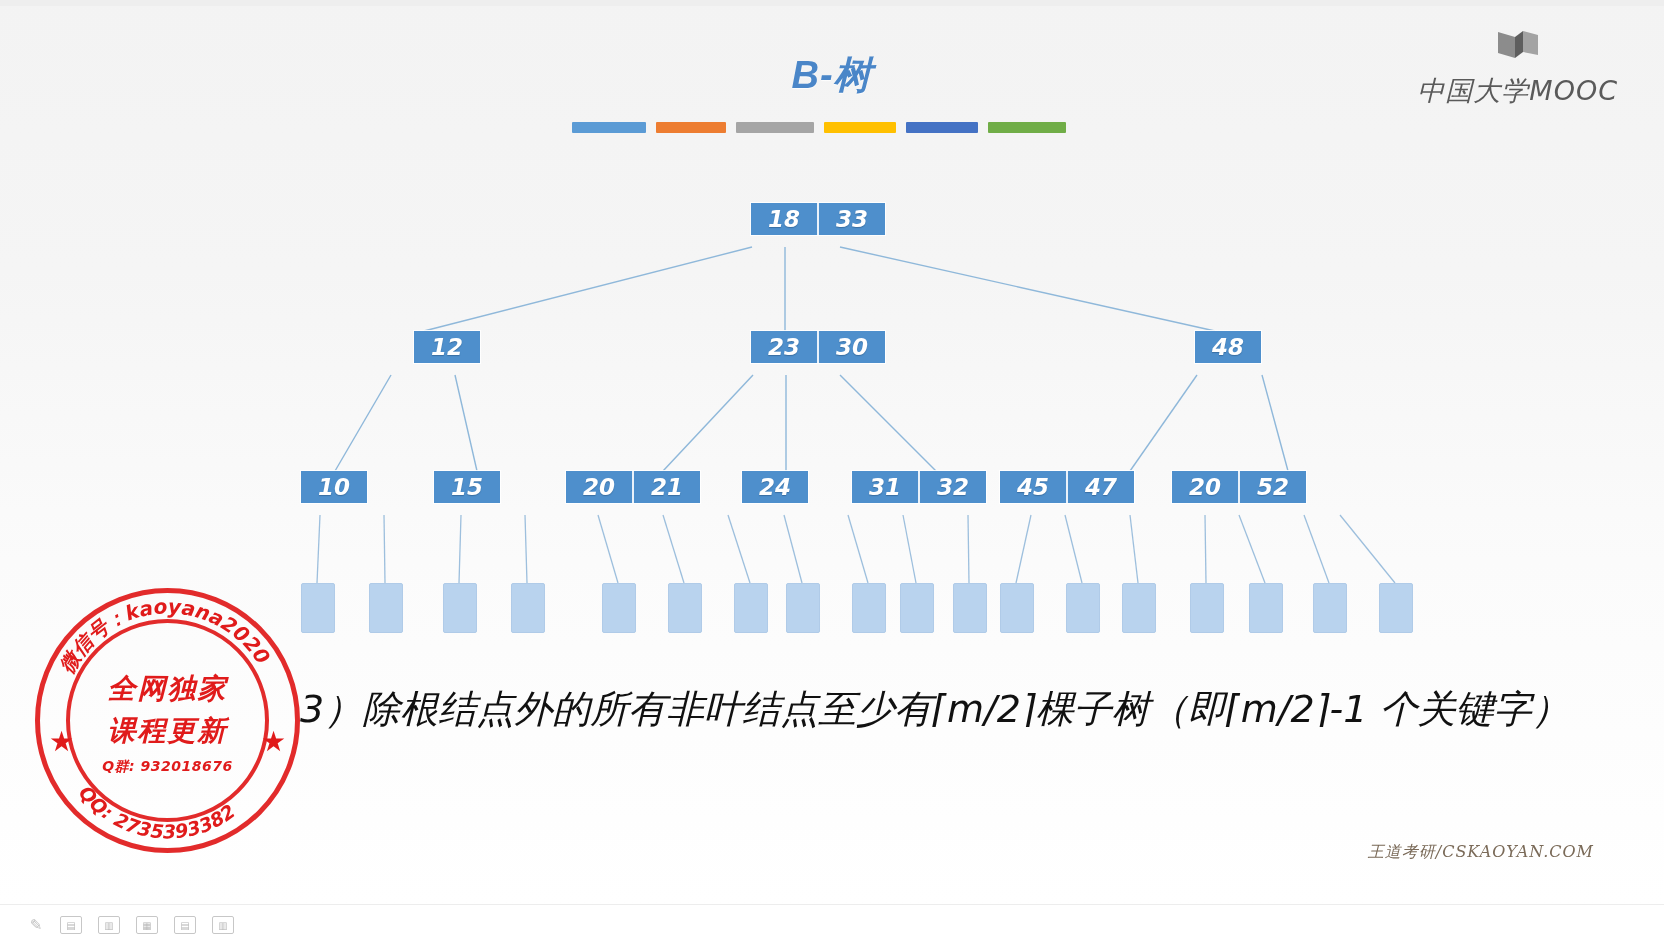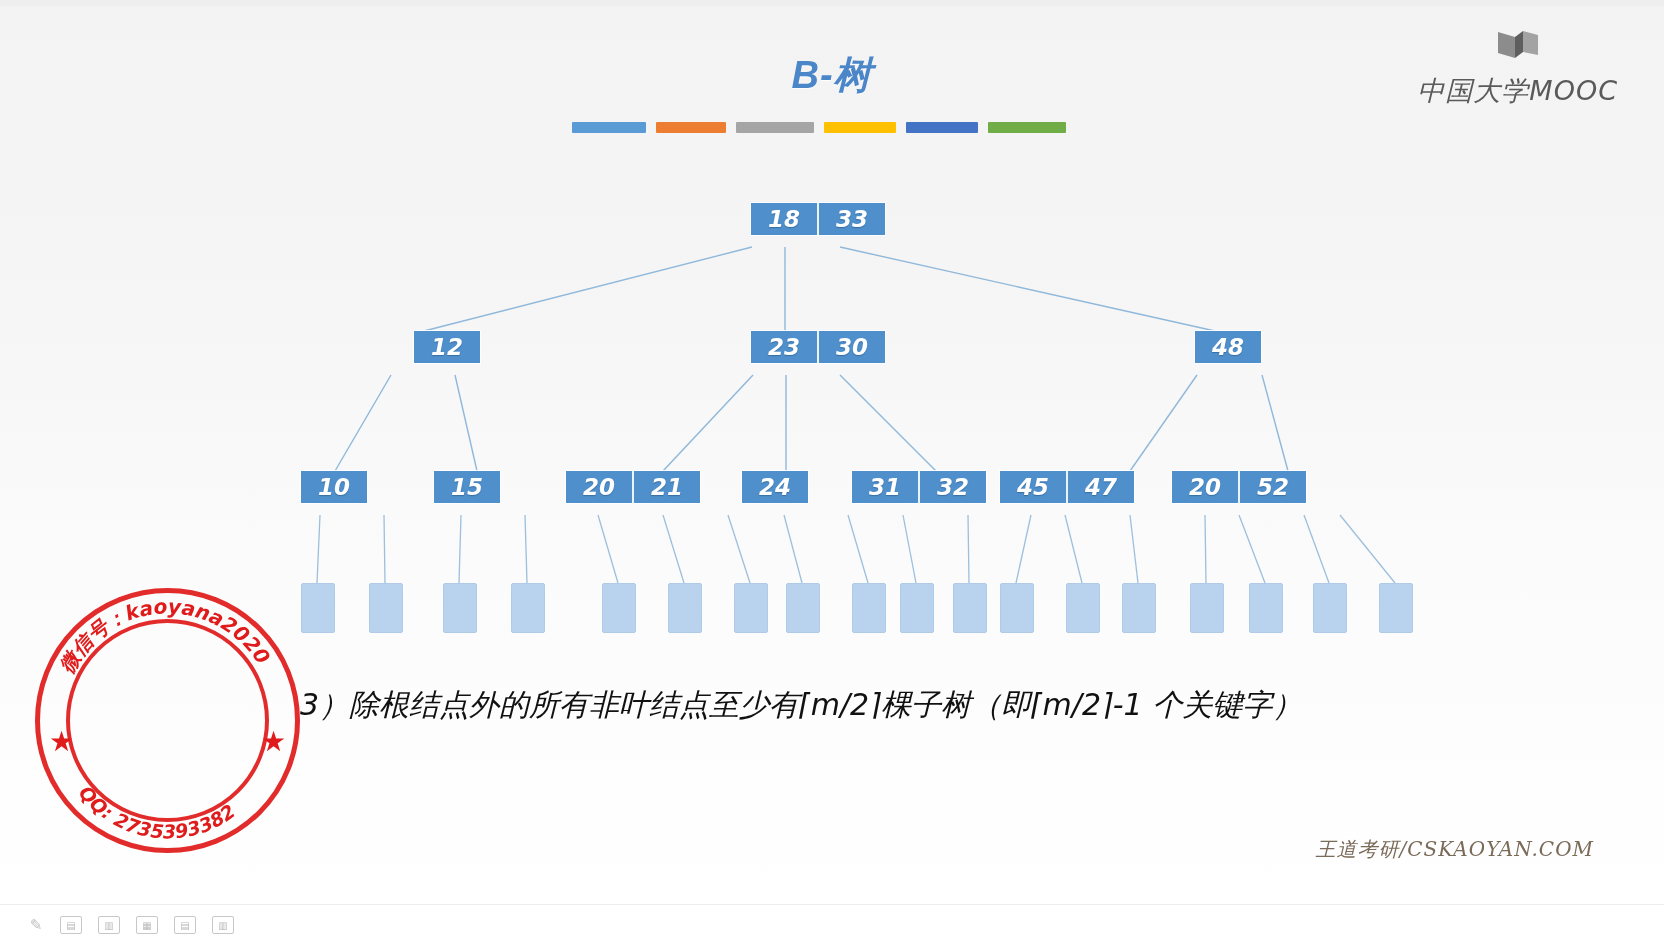--- a/index.html
+++ b/index.html
@@ -65,29 +65,30 @@
   }
   .cell:last-child{border-right:none;}
   .leafbox{
     position:absolute;width:32px;height:48px;
     background:#b9d3ee;border:1px solid #b0cbe8;border-radius:2px;
   }
 
   
   #body-text{
     position:absolute;left:300px;top:685px;width:1250px;
-    font-size:30px;color:#111111;line-height:1.3;
+    font-size:38px;color:#111111;line-height:1.3;
     font-family:"DejaVu Sans","Liberation Sans",sans-serif;
     white-space:nowrap;
+    text-align:right;
   }
 
   
   #footer-brand{
     position:absolute;right:70px;bottom:42px;
-    font-size:20px;color:#7a6a58;letter-spacing:1px;
+    font-size:16px;color:#7a6a58;letter-spacing:1px;
     font-family:"DejaVu Serif","Liberation Serif",serif;
   }
 
   
   #stamp{
     position:absolute;left:35px;top:588px;width:265px;height:265px;
     pointer-events:none;
   }
   #stamp .ring-outer{
     position:absolute;left:0;top:0;width:100%;height:100%;
@@ -277,20 +278,25 @@
         <path id="arcTop" d="M 26 132 A 106 106 0 0 1 239 132" fill="none"></path>
         <path id="arcBot" d="M 22 140 A 110 110 0 0 0 243 140" fill="none"></path>
       </defs>
       <text font-size="20" fill="#e01b1b" font-family="DejaVu Sans, sans-serif" font-weight="bold">
         <textPath href="#arcTop" startOffset="14%" id="arc-top-txt">微信号：kaoyana2020</textPath>
       </text>
       <text font-size="19" fill="#e01b1b" font-family="DejaVu Sans, sans-serif" font-weight="bold">
         <textPath href="#arcBot" startOffset="20%" id="arc-bot-txt">QQ: 2735393382</textPath>
       </text>
     </svg>
+    <div class="stamp-core">
+      <div class="sc1">全网独家</div>
+      <div class="sc2">课程更新</div>
+      <div class="sc3">Q群: 932018676</div>
+    </div>
     <span class="star star-l">★</span>
     <span class="star star-r">★</span>
   </div>
 
 </div>
 
 <div id="bottom-bar">
   <div id="toolbar-icons">
     <span class="tic pen">✎</span>
     <span class="tic">▤</span>

